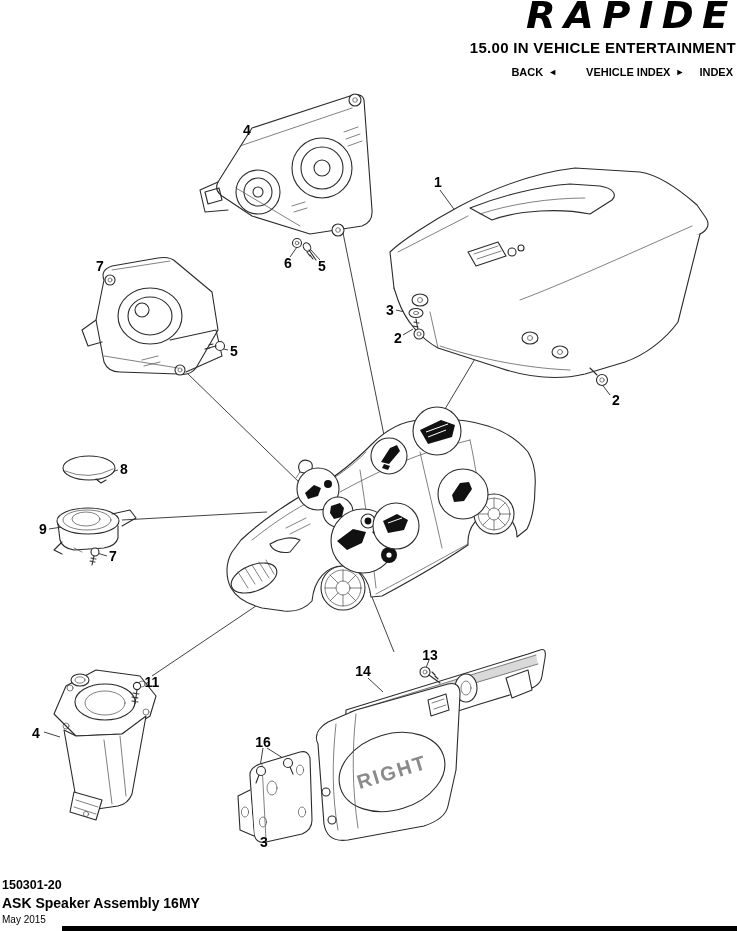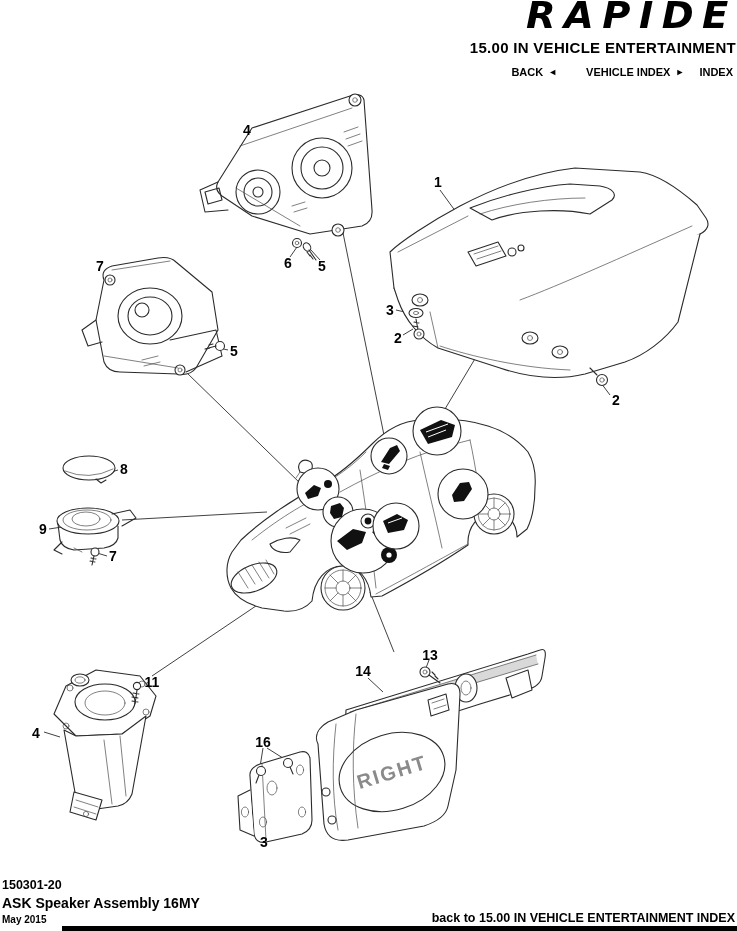--- a/index.html
+++ b/index.html
@@ -25,21 +25,21 @@
   .blk{fill:#111;stroke:none;}
   .wht{fill:none;stroke:#fff;stroke-width:1;}
   .shade{fill:#d9d9d9;stroke:none;}
   .right-text{font-family:"Liberation Sans",sans-serif;font-weight:bold;font-size:20px;
         letter-spacing:2px;fill:#8a8a8a;}
   
   .co{position:absolute;transform:translate(-50%,-50%);font-weight:bold;font-size:14px;}
   
   .doc-number{position:absolute;left:2px;top:878px;font-size:12.5px;font-weight:bold;text-align:right;}
   .doc-title{position:absolute;left:2px;top:895px;font-size:14px;font-weight:bold;}
-  .doc-date{position:absolute;left:2px;top:914px;font-size:10px;font-weight:bold;}
+  .doc-date{position:absolute;left:2px;top:914px;font-size:10px;font-weight:normal;}
   .back-link{position:absolute;right:2px;top:911px;font-size:12.5px;font-weight:bold;cursor:pointer;}
   .bottom-rule{position:absolute;left:62px;right:0;bottom:0;height:5px;background:#000;}
 </style>
 </head>
 <body>
 
 <div class="page">
 
   <div class="brand">RAPIDE</div>
   <div class="section-title">15.00 IN VEHICLE ENTERTAINMENT</div>
@@ -301,15 +301,14 @@
   <span class="co" style="left:152px;top:682px">11</span>
   <span class="co" style="left:36px;top:733px">4</span>
   <span class="co" style="left:430px;top:655px">13</span>
   <span class="co" style="left:363px;top:671px">14</span>
   <span class="co" style="left:263px;top:742px">16</span>
   <span class="co" style="left:264px;top:842px">3</span>
 
   <div class="doc-number">150301-20</div>
   <div class="doc-title">ASK Speaker Assembly 16MY</div>
   <div class="doc-date">May 2015</div>
-  <div class="back-link">back to 15.00 IN VEHICLE ENTERTAINMENT INDEX</div>
   <div class="bottom-rule"></div>
 </div>
 
 </body></html>

